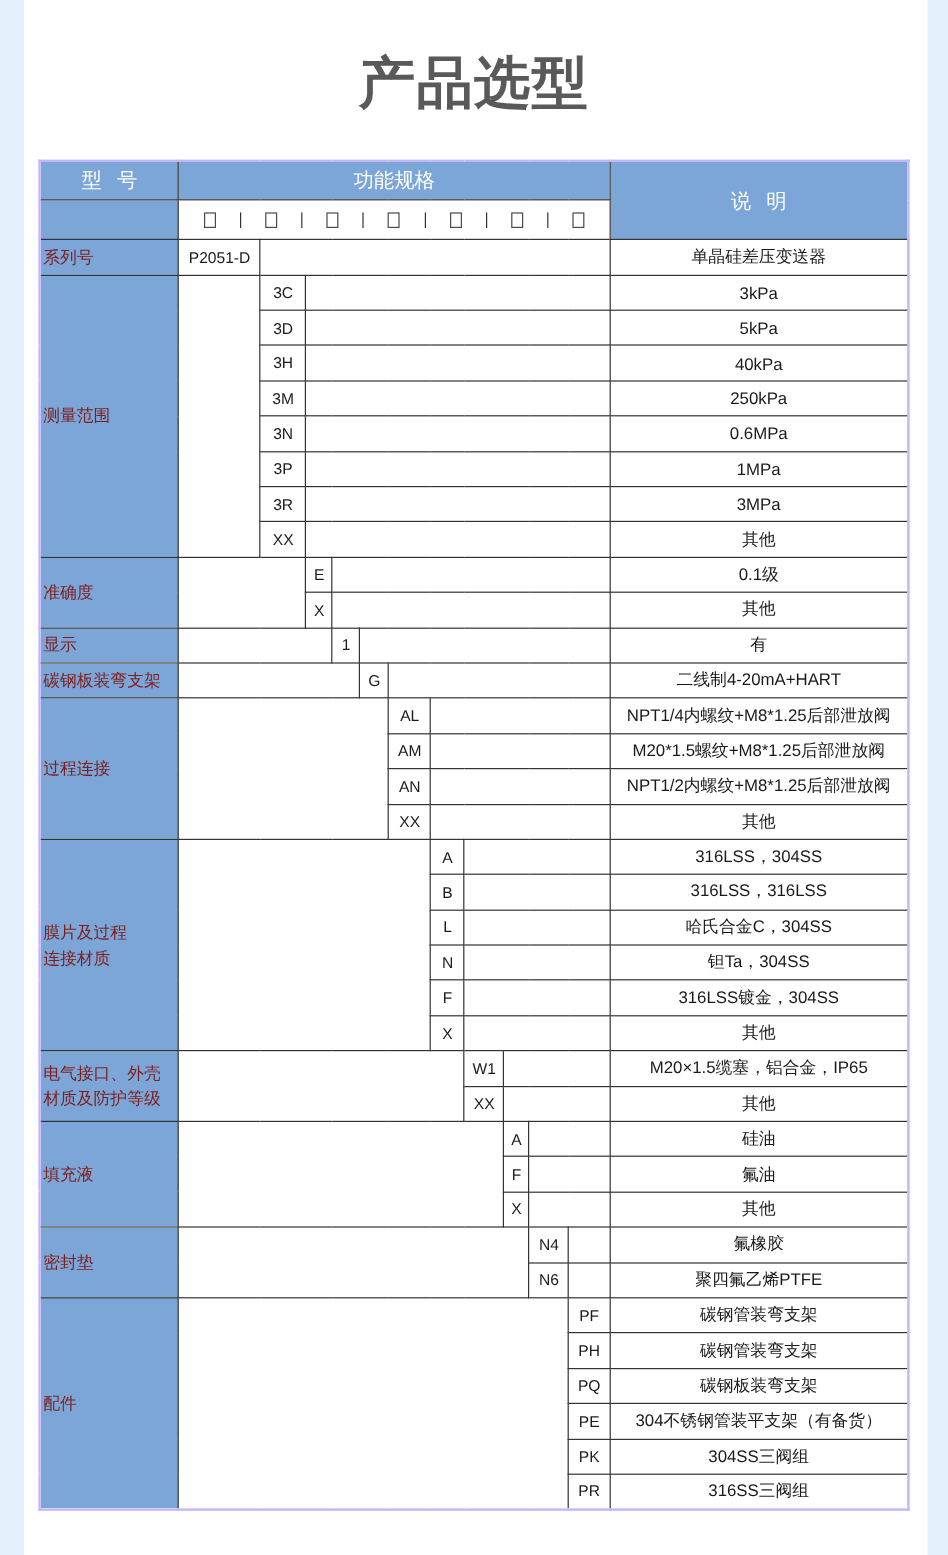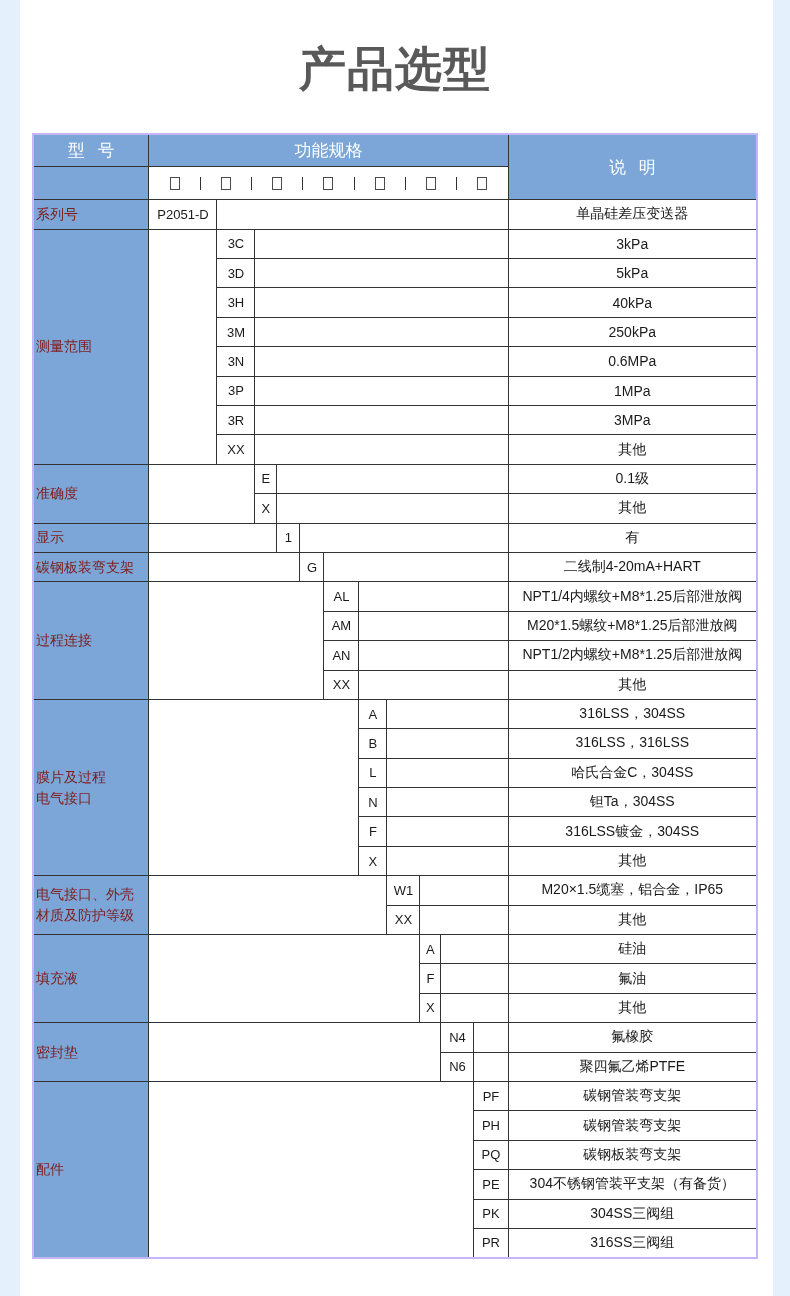--- a/index.html
+++ b/index.html
@@ -242,21 +242,21 @@
         <td class="empty" colspan="5"></td>
         <td class="desc">NPT1/2内螺纹+M8*1.25后部泄放阀</td>
       </tr>
       <tr>
         <td class="code">XX</td>
         <td class="empty" colspan="5"></td>
         <td class="desc">其他</td>
       </tr>
       <tr>
         <td class="cat" rowspan="6">膜片及过程
-电气接口</td>
+连接材质</td>
         <td class="empty" rowspan="6" colspan="6"></td>
         <td class="code">A</td>
         <td class="empty" colspan="4"></td>
         <td class="desc">316LSS，304SS</td>
       </tr>
       <tr>
         <td class="code">B</td>
         <td class="empty" colspan="4"></td>
         <td class="desc">316LSS，316LSS</td>
       </tr>

